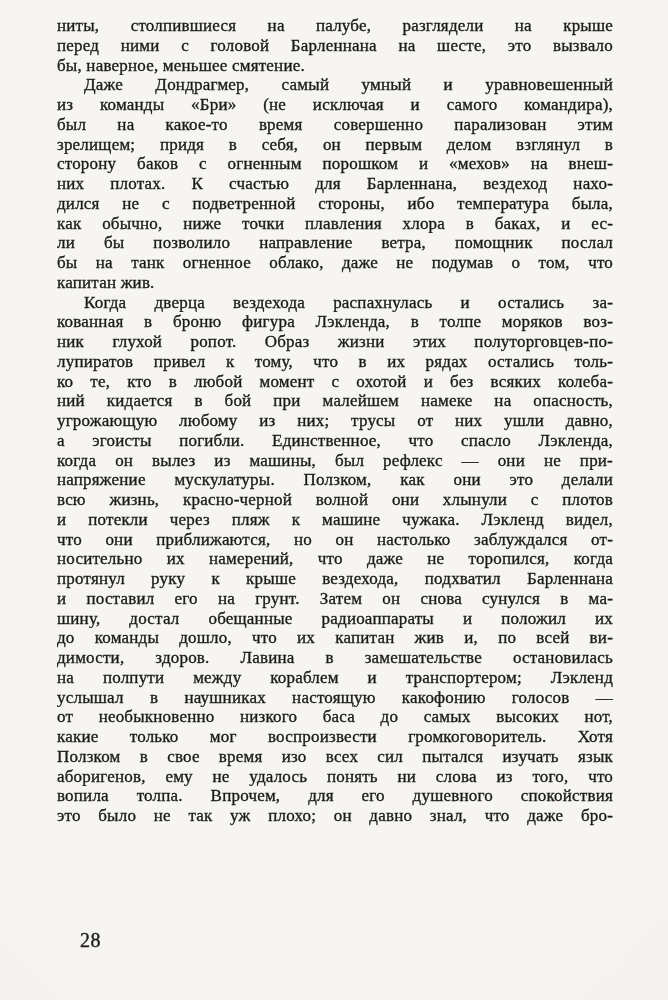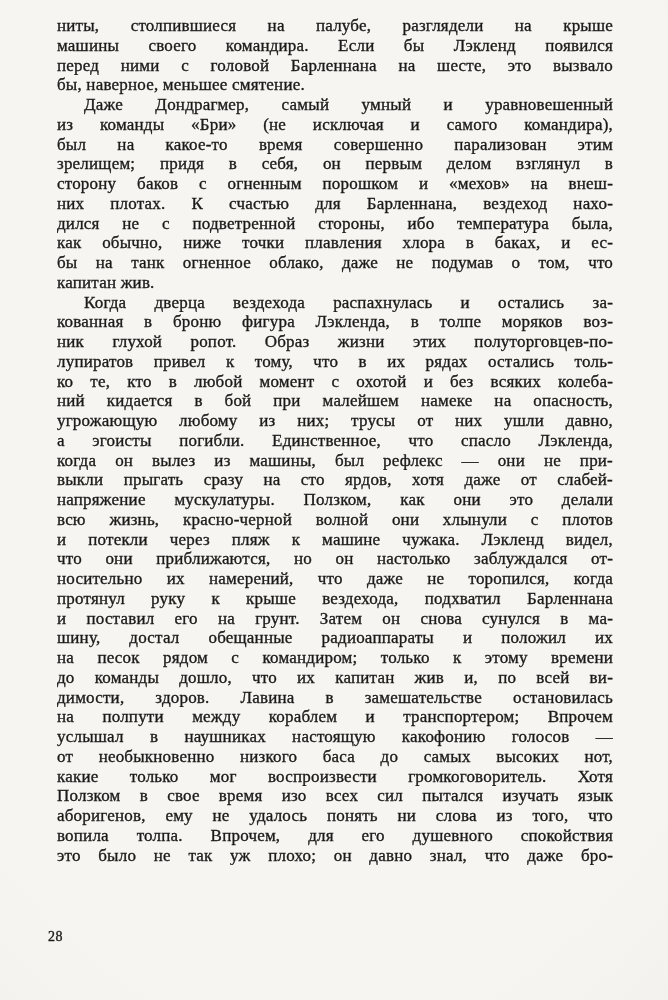--- a/index.html
+++ b/index.html
@@ -43,70 +43,68 @@
   }
   .line.indent {
     text-indent: 27px;
   }
   .line.flush {
     text-align-last: left;
     white-space: normal;
   }
   .page-number {
     position: absolute;
-    left: 48px;
+    left: 80px;
     top: 929px;
     font-family: "Liberation Serif", "DejaVu Serif", serif;
-    font-size: 14px;
+    font-size: 20px;
     color: #1c1b1a;
     -webkit-text-stroke: 0.35px #1c1b1a;
     letter-spacing: 0.5px;
   }
 </style>
 </head>
 <body>
 
 <div class="page">
   <div class="text-block">
       <div class="line justified">ниты, столпившиеся на палубе, разглядели на крыше</div>
-      <div class="line justified">машины своего командира. Если бы Лэкленд появился</div>
       <div class="line justified">перед ними с головой Барленнана на шесте, это вызвало</div>
       <div class="line justified flush">бы, наверное, меньшее смятение.</div>
       <div class="line justified indent">Даже Дондрагмер, самый умный и уравновешенный</div>
       <div class="line justified">из команды «Бри» (не исключая и самого командира),</div>
       <div class="line justified">был на какое-то время совершенно парализован этим</div>
       <div class="line justified">зрелищем; придя в себя, он первым делом взглянул в</div>
       <div class="line justified">сторону баков с огненным порошком и «мехов» на внеш-</div>
       <div class="line justified">них плотах. К счастью для Барленнана, вездеход нахо-</div>
       <div class="line justified">дился не с подветренной стороны, ибо температура была,</div>
       <div class="line justified">как обычно, ниже точки плавления хлора в баках, и ес-</div>
+      <div class="line justified">ли бы позволило направление ветра, помощник послал</div>
       <div class="line justified">бы на танк огненное облако, даже не подумав о том, что</div>
       <div class="line justified flush">капитан жив.</div>
       <div class="line justified indent">Когда дверца вездехода распахнулась и остались за-</div>
       <div class="line justified">кованная в броню фигура Лэкленда, в толпе моряков воз-</div>
       <div class="line justified">ник глухой ропот. Образ жизни этих полуторговцев-по-</div>
       <div class="line justified">лупиратов привел к тому, что в их рядах остались толь-</div>
       <div class="line justified">ко те, кто в любой момент с охотой и без всяких колеба-</div>
       <div class="line justified">ний кидается в бой при малейшем намеке на опасность,</div>
       <div class="line justified">угрожающую любому из них; трусы от них ушли давно,</div>
       <div class="line justified">а эгоисты погибли. Единственное, что спасло Лэкленда,</div>
       <div class="line justified">когда он вылез из машины, был рефлекс — они не при-</div>
-      <div class="line justified">выкли прыгать сразу на сто ярдов, хотя даже от слабей-</div>
       <div class="line justified">напряжение мускулатуры. Ползком, как они это делали</div>
       <div class="line justified">всю жизнь, красно-черной волной они хлынули с плотов</div>
       <div class="line justified">и потекли через пляж к машине чужака. Лэкленд видел,</div>
       <div class="line justified">что они приближаются, но он настолько заблуждался от-</div>
       <div class="line justified">носительно их намерений, что даже не торопился, когда</div>
       <div class="line justified">протянул руку к крыше вездехода, подхватил Барленнана</div>
       <div class="line justified">и поставил его на грунт. Затем он снова сунулся в ма-</div>
       <div class="line justified">шину, достал обещанные радиоаппараты и положил их</div>
-      <div class="line justified">на песок рядом с командиром; только к этому времени</div>
       <div class="line justified">до команды дошло, что их капитан жив и, по всей ви-</div>
       <div class="line justified">димости, здоров. Лавина в замешательстве остановилась</div>
-      <div class="line justified">на полпути между кораблем и транспортером; Впрочем</div>
+      <div class="line justified">на полпути между кораблем и транспортером; Лэкленд</div>
       <div class="line justified">услышал в наушниках настоящую какофонию голосов —</div>
       <div class="line justified">от необыкновенно низкого баса до самых высоких нот,</div>
       <div class="line justified">какие только мог воспроизвести громкоговоритель. Хотя</div>
       <div class="line justified">Ползком в свое время изо всех сил пытался изучать язык</div>
       <div class="line justified">аборигенов, ему не удалось понять ни слова из того, что</div>
       <div class="line justified">вопила толпа. Впрочем, для его душевного спокойствия</div>
       <div class="line justified">это было не так уж плохо; он давно знал, что даже бро-</div>
     </div>
   <div class="page-number">28</div>
 </div>

